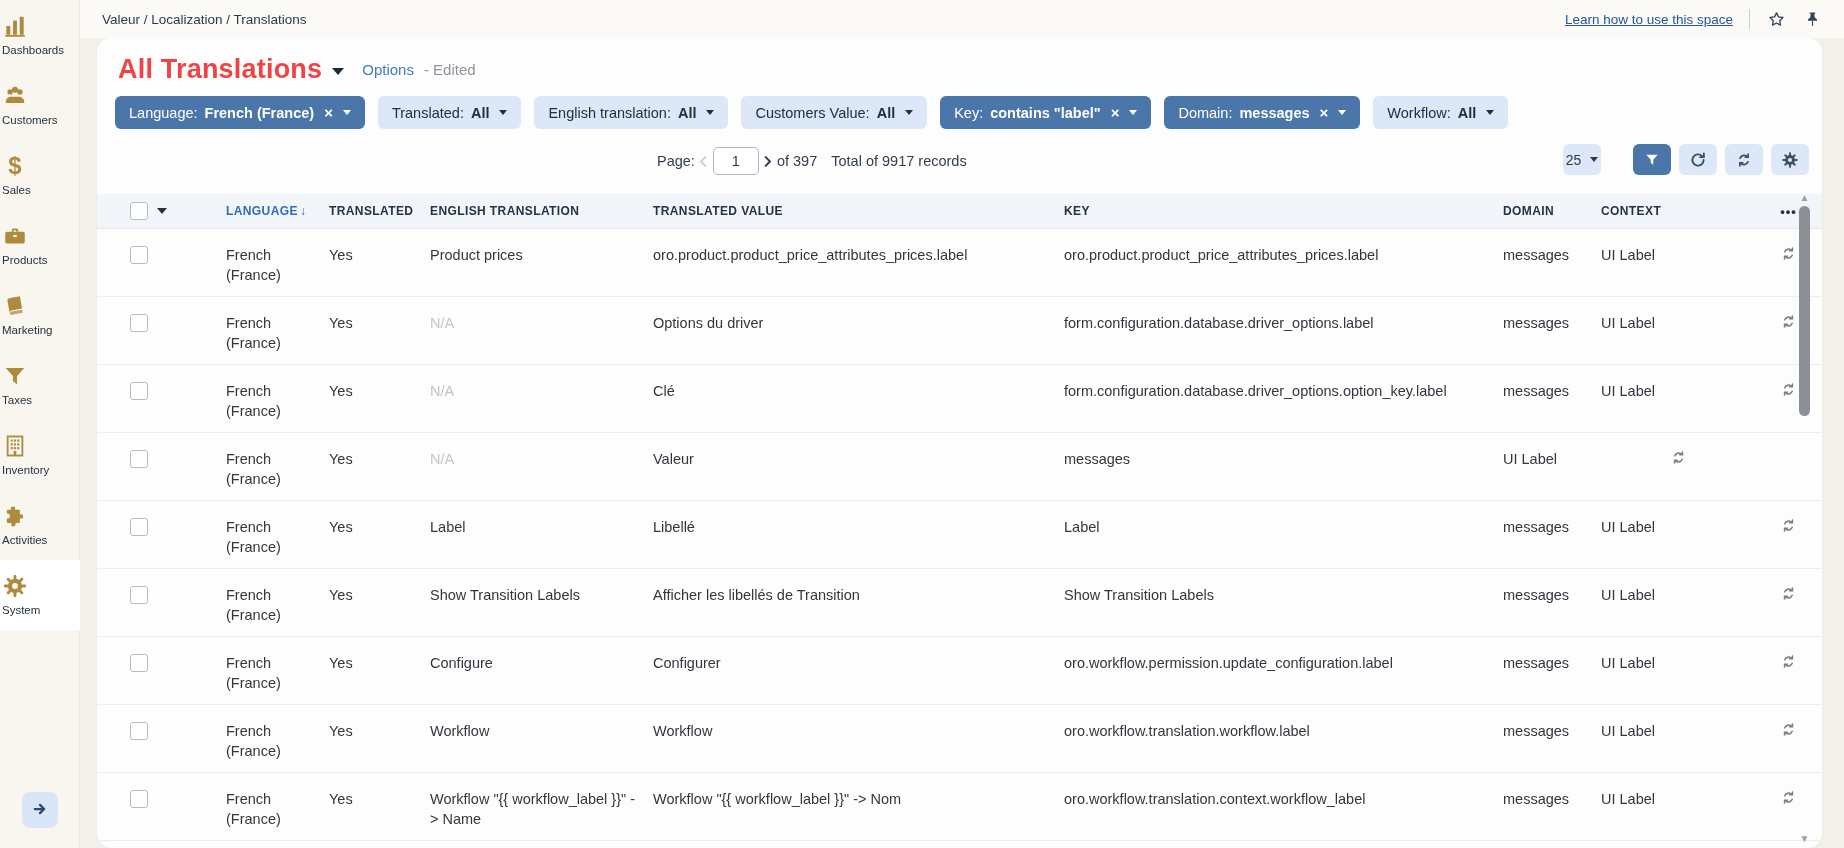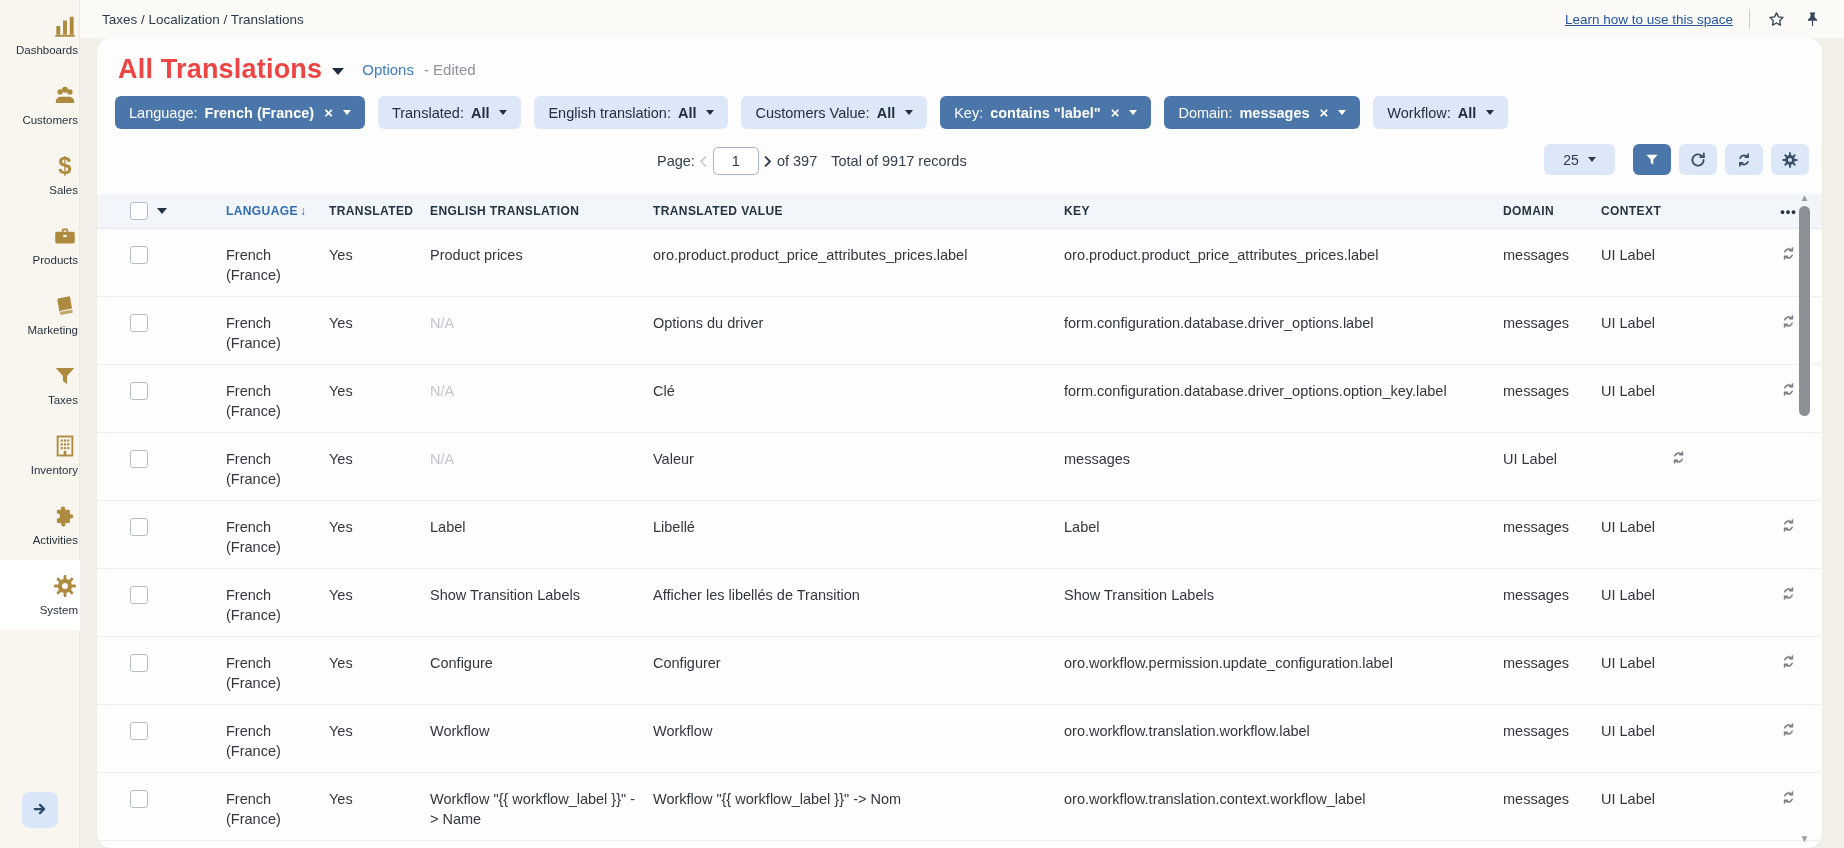--- a/index.html
+++ b/index.html
@@ -4,21 +4,21 @@
 <style>
   * { margin:0; padding:0; box-sizing:border-box; }
   html,body { width:1844px; height:848px; overflow:hidden;
     font-family:"Liberation Sans", sans-serif; background:#f3f0e9; color:#22303e; }
 
   
   .sidebar { position:absolute; left:0; top:0; width:80px; height:848px;
     background:#f8f6ef; border-right:1px solid #eceadf; z-index:5; }
   .sb-items { display:flex; flex-direction:column; }
   .sb-item { width:80px; min-height:70px; display:flex; flex-direction:column;
-    align-items:flex-end; justify-content:center; gap:5px; cursor:pointer; padding:6px 2px; }
+    align-items:flex-start; justify-content:center; gap:5px; cursor:pointer; padding:6px 2px; }
   .sb-item.tall { min-height:84px; }
   .sb-item.active { background:#ffffff; }
   .sb-item .ic { width:26px; height:26px; color:#ae8a3e; display:flex; align-items:center; justify-content:center; }
   .sb-item .ic svg { width:26px; height:26px; }
   .sb-label { font-size:11.5px; color:#26323f; text-align:center; line-height:1.2; }
   .expand-btn { position:absolute; left:22px; top:792px; width:36px; height:36px;
     border:none; border-radius:8px; background:#d9e6f7; color:#2c4a6b; cursor:pointer;
     display:flex; align-items:center; justify-content:center; }
   .expand-btn svg { width:18px; height:18px; }
 
@@ -62,21 +62,21 @@
   .chev.on { color:#2e3f52; }
   .page-input { width:46px; height:28px; border:1px solid #a9b6c9; border-radius:5px;
     text-align:center; font-size:14.5px; color:#2c3946; font-family:inherit; background:#fff; }
   .total-text { margin-left:14px; }
 
   
   .toolbar { position:absolute; right:13px; top:106px; display:flex; align-items:center; gap:8px; }
   .tb-btn { height:31px; border:none; border-radius:6px; background:#dce8f7; color:#3a5068;
     display:flex; align-items:center; justify-content:center; cursor:pointer; }
   .tb-btn svg { width:18px; height:18px; }
-  .tb-btn.size { width:71px; gap:6px; font-size:14px; color:#2c3946; margin-right:10px; }
+  .tb-btn.size { width:38px; gap:6px; font-size:14px; color:#2c3946; margin-right:24px; }
   .tb-btn.icon { width:38px; }
   .tb-btn.active { background:#4b76a9; color:#ffffff; }
 
   
   .grid-head, .grid-row { display:grid;
     grid-template-columns:129px 103px 101px 223px 411px 439px 98px 154px 67px; }
   .grid-head { position:absolute; left:0; top:156px; width:1725px; height:35px;
     background:#f2f5f9; align-items:center; border-bottom:1px solid #e6e9ed;
     font-size:12px; font-weight:700; letter-spacing:.4px; color:#243342; }
   .gh-cell { cursor:pointer; white-space:nowrap; }
@@ -217,21 +217,21 @@
     </div>
   <button class="expand-btn">
     <span class="ic" id="expand-icon-slot"><svg viewBox="0 0 24 24" fill="none" stroke="currentColor" stroke-width="3" stroke-linecap="round" stroke-linejoin="round">
           <path d="M5 12h12"></path>
           <path d="M12 6.5 17.5 12 12 17.5"></path>
         </svg></span>
   </button>
 </nav>
 
 <header class="topbar">
-  <span class="breadcrumb">Taxes / Localization / Translations</span>
+  <span class="breadcrumb">Valeur / Localization / Translations</span>
   <div class="topbar-right">
     <span class="help-link">Learn how to use this space</span>
     <span class="v-div"></span>
     <span class="top-icon" id="star-slot">
         <svg viewBox="0 0 24 24" fill="none" stroke="currentColor" stroke-width="1.7" stroke-linejoin="round">
           <path d="M12 3.6l2.5 5.1 5.6.8-4 4 .9 5.6-5-2.7-5 2.7.9-5.6-4-4 5.6-.8z"></path>
         </svg>
       </span>
     <span class="top-icon" id="pin-slot">
         <svg viewBox="0 0 24 24" fill="currentColor">

